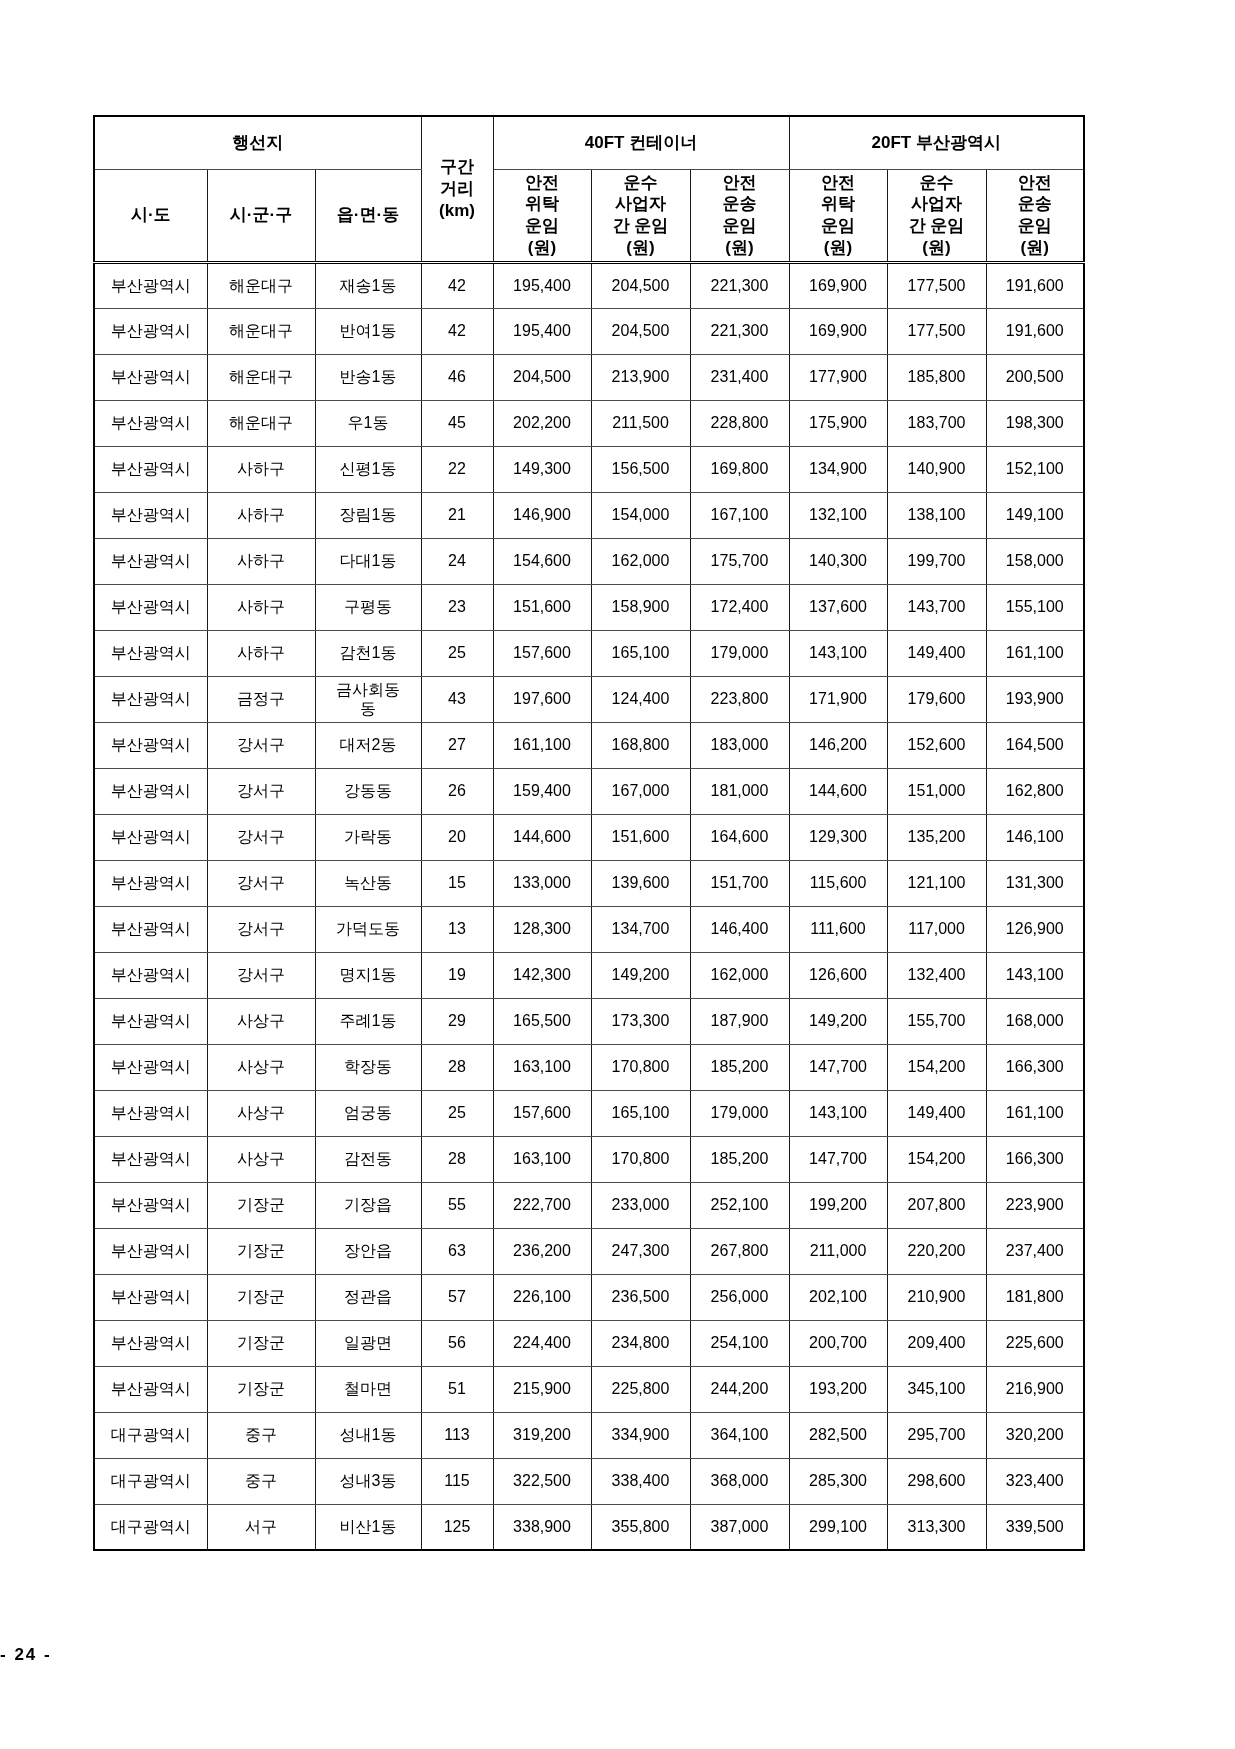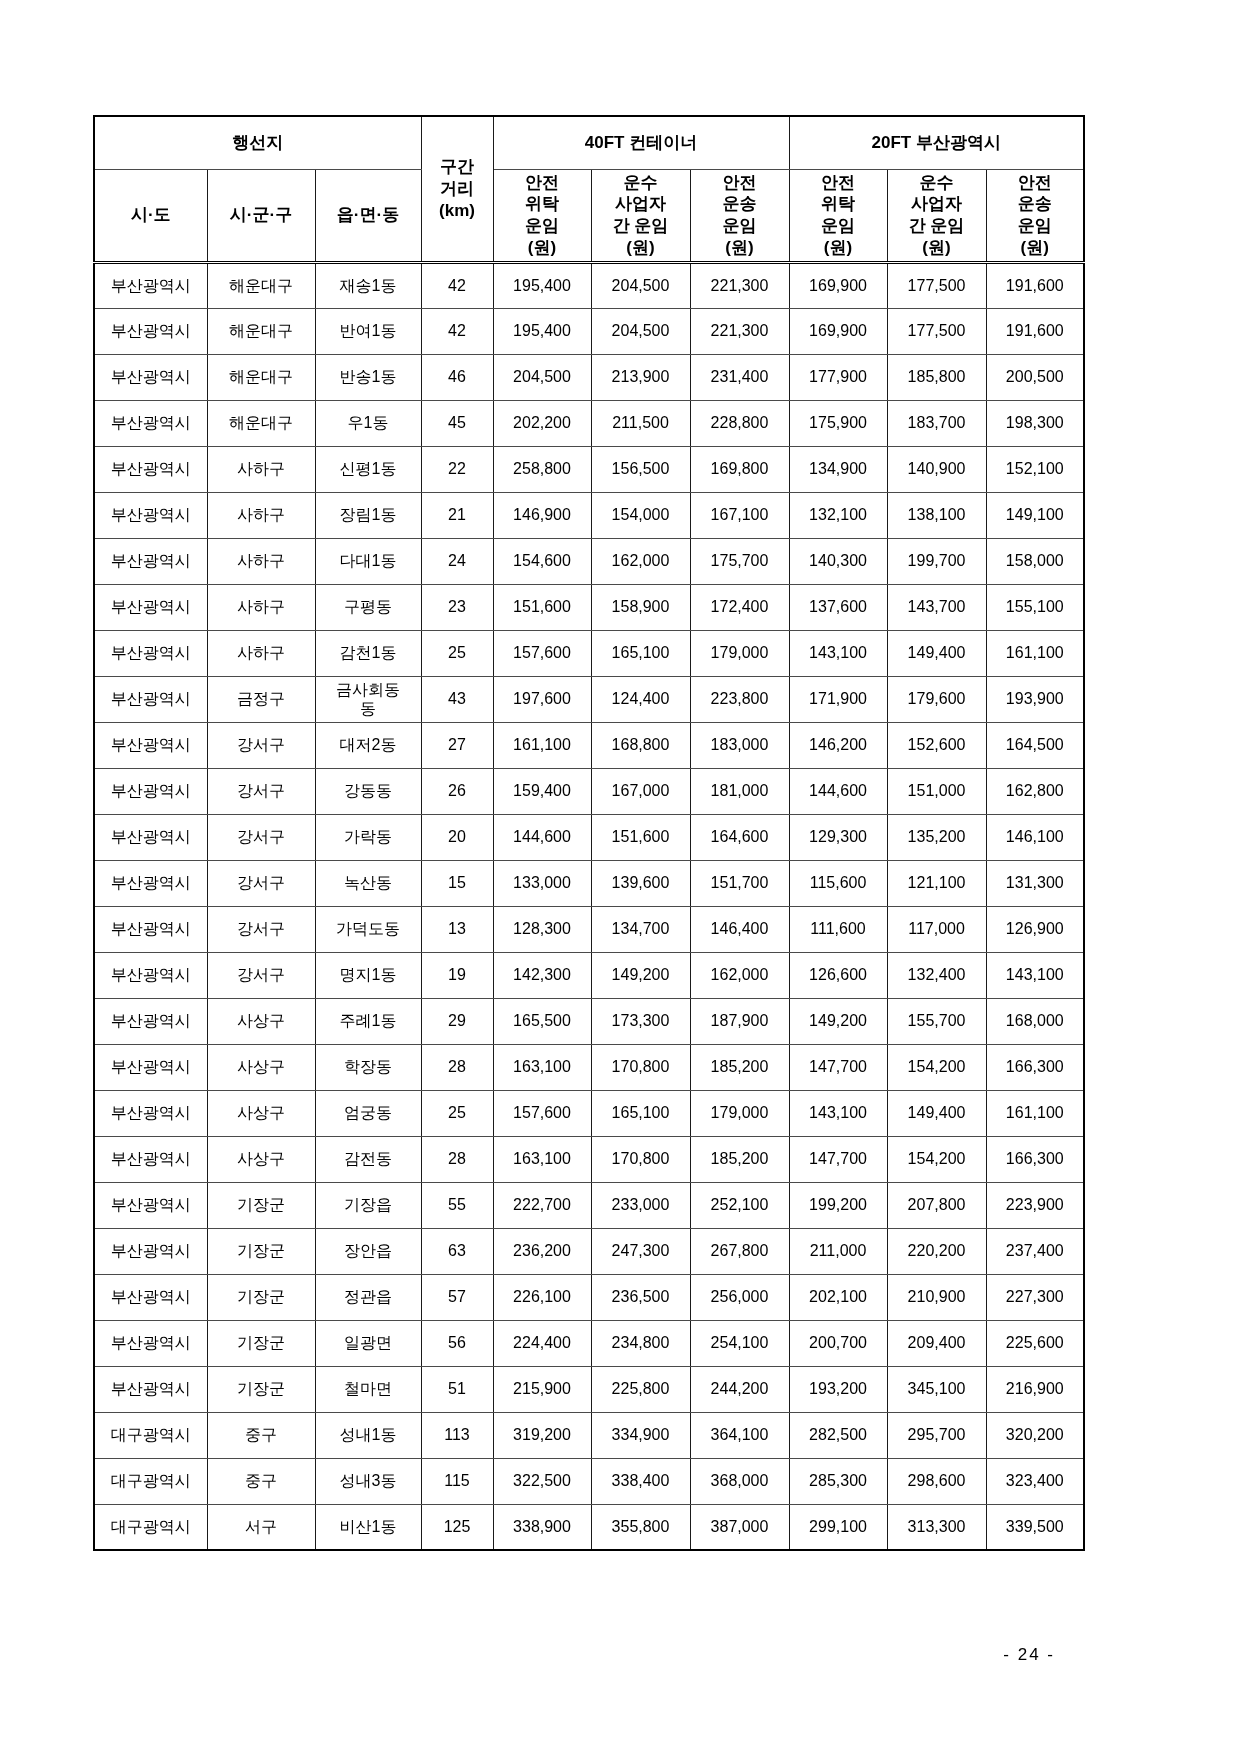--- a/index.html
+++ b/index.html
@@ -43,23 +43,24 @@
   tr.header-top th { height: 53px; }
   tr.header-sub th { height: 93px; }
   tr.header-sub th, th.distance-head { border-bottom: 3px double #000; }
   tbody tr { height: 46px; }
   td.num { text-align: center; }
   .page-footer {
     position: absolute;
     top: 1645px;
     left: 0;
     width: 1055px; 
-    text-align: right;
+    text-align: left;
     font-size: 17px;
     letter-spacing: 2px;
+    font-weight: bold;
   }
 </style>
 </head>
 <body>
 
 <table class="doc-table">
   <colgroup>
     <col style="width:113px">
     <col style="width:108px">
     <col style="width:106px">
@@ -161,21 +162,21 @@
     <td class="num">175,900</td>
     <td class="num">183,700</td>
     <td class="num">198,300</td>
   </tr>
 
   <tr>
     <td>부산광역시</td>
     <td>사하구</td>
     <td>신평1동</td>
     <td class="num">22</td>
-    <td class="num">258,800</td>
+    <td class="num">149,300</td>
     <td class="num">156,500</td>
     <td class="num">169,800</td>
     <td class="num">134,900</td>
     <td class="num">140,900</td>
     <td class="num">152,100</td>
   </tr>
 
   <tr>
     <td>부산광역시</td>
     <td>사하구</td>
@@ -401,21 +402,21 @@
   <tr>
     <td>부산광역시</td>
     <td>기장군</td>
     <td>정관읍</td>
     <td class="num">57</td>
     <td class="num">226,100</td>
     <td class="num">236,500</td>
     <td class="num">256,000</td>
     <td class="num">202,100</td>
     <td class="num">210,900</td>
-    <td class="num">227,300</td>
+    <td class="num">181,800</td>
   </tr>
 
   <tr>
     <td>부산광역시</td>
     <td>기장군</td>
     <td>일광면</td>
     <td class="num">56</td>
     <td class="num">224,400</td>
     <td class="num">234,800</td>
     <td class="num">254,100</td>

